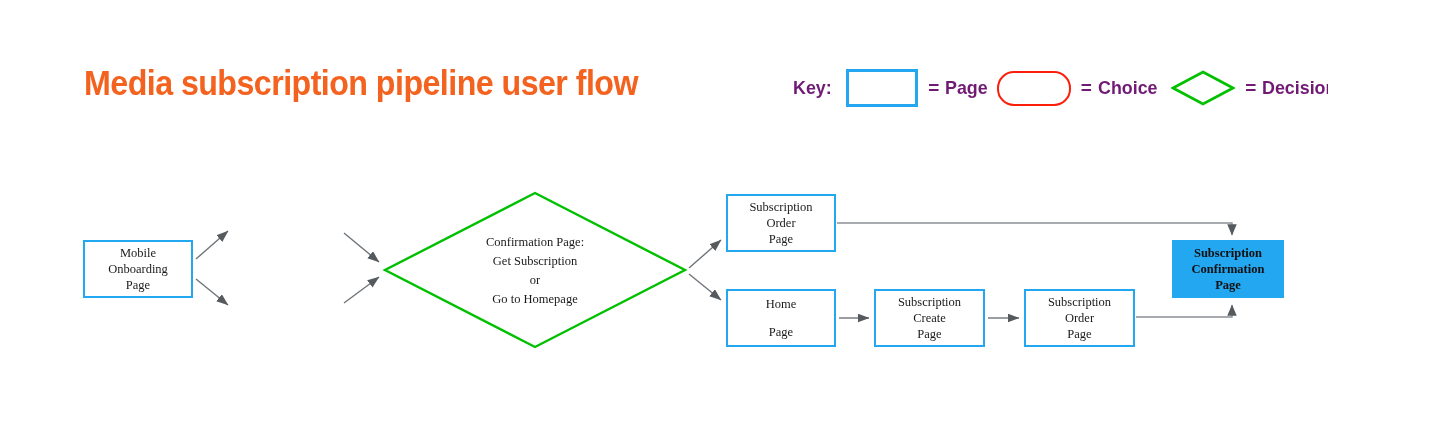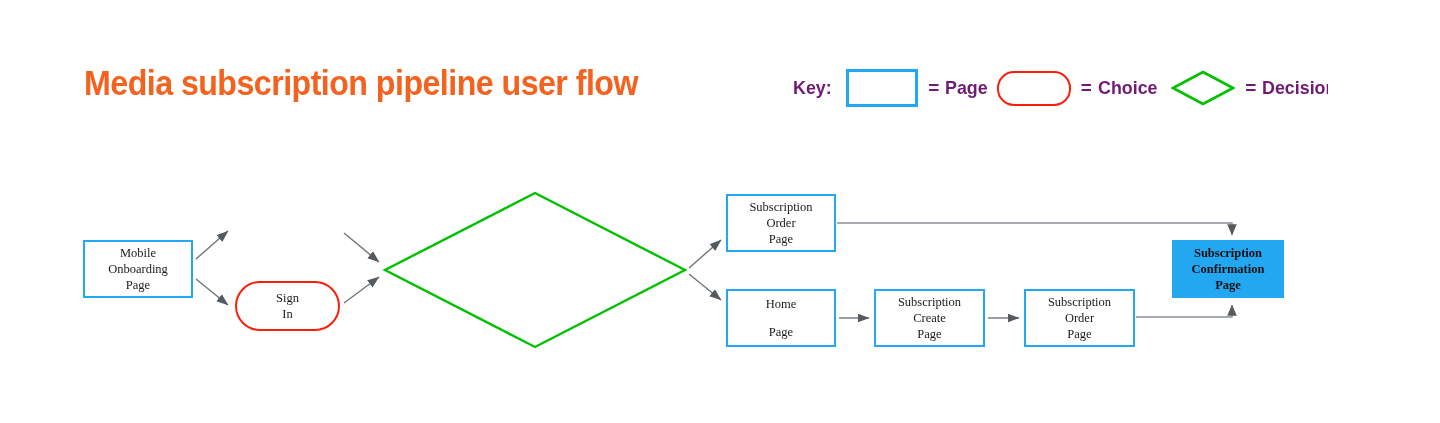--- a/index.html
+++ b/index.html
@@ -184,25 +184,27 @@
     <polygon points="535,193 685,270 535,347 385,270" fill="#ffffff" stroke="#00c000" stroke-width="2.4"></polygon>
   </svg>
 
   <div class="node node-page" style="left:83px; top:240px; width:110px; height:58px;text-align:center;">
     <span class="ln">Mobile</span>
     <span class="ln">Onboarding</span>
     <span class="ln">Page</span>
   </div>
 
 
-  <div class="node node-choice-red" style="left:235px; top:281px; width:105px; height:50px;">
-    <span class="ln">Sign</span>
-    <span class="ln">In</span>
-  </div>
-
+
+  <div class="node node-decision" style="left:430px; top:235px; width:210px; height:72px;">
+    <span class="ln">Confirmation Page:</span>
+    <span class="ln">Get Subscription</span>
+    <span class="ln">or</span>
+    <span class="ln">Go to Homepage</span>
+  </div>
 
   <div class="node node-page" style="left:726px; top:194px; width:110px; height:58px;">
     <span class="ln">Subscription</span>
     <span class="ln">Order</span>
     <span class="ln">Page</span>
   </div>
 
   <div class="node node-page" style="left:726px; top:289px; width:110px; height:58px;gap:12px;">
     <span class="ln">Home</span>
     <span class="ln">Page</span>

